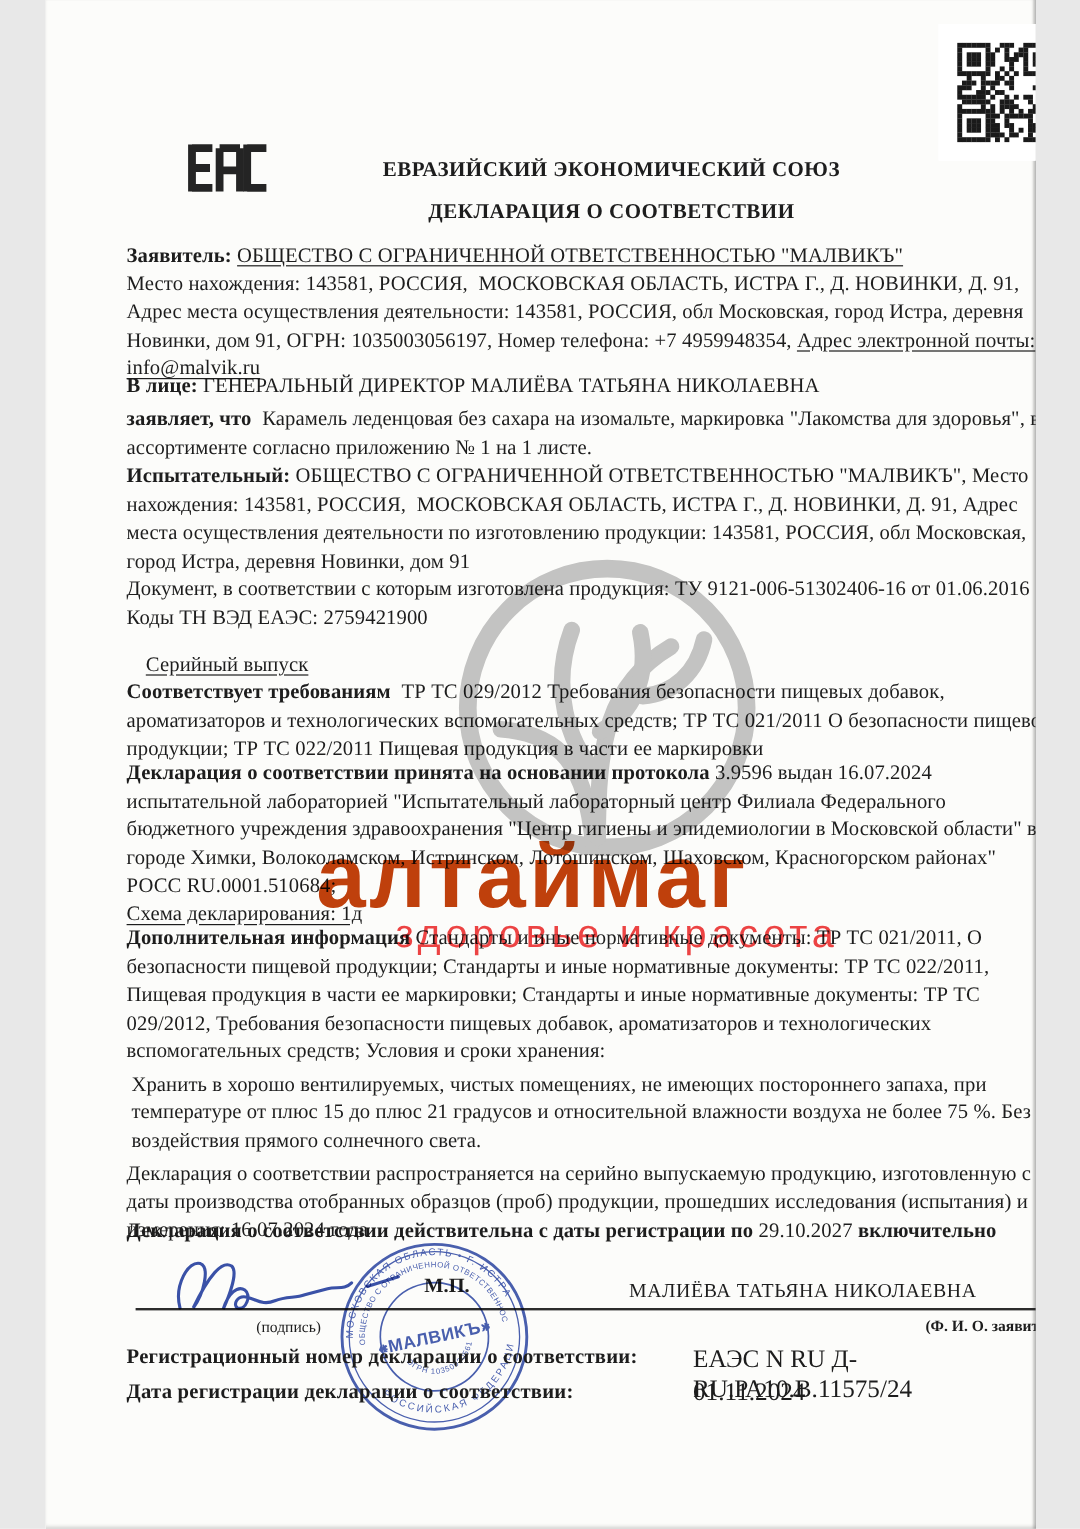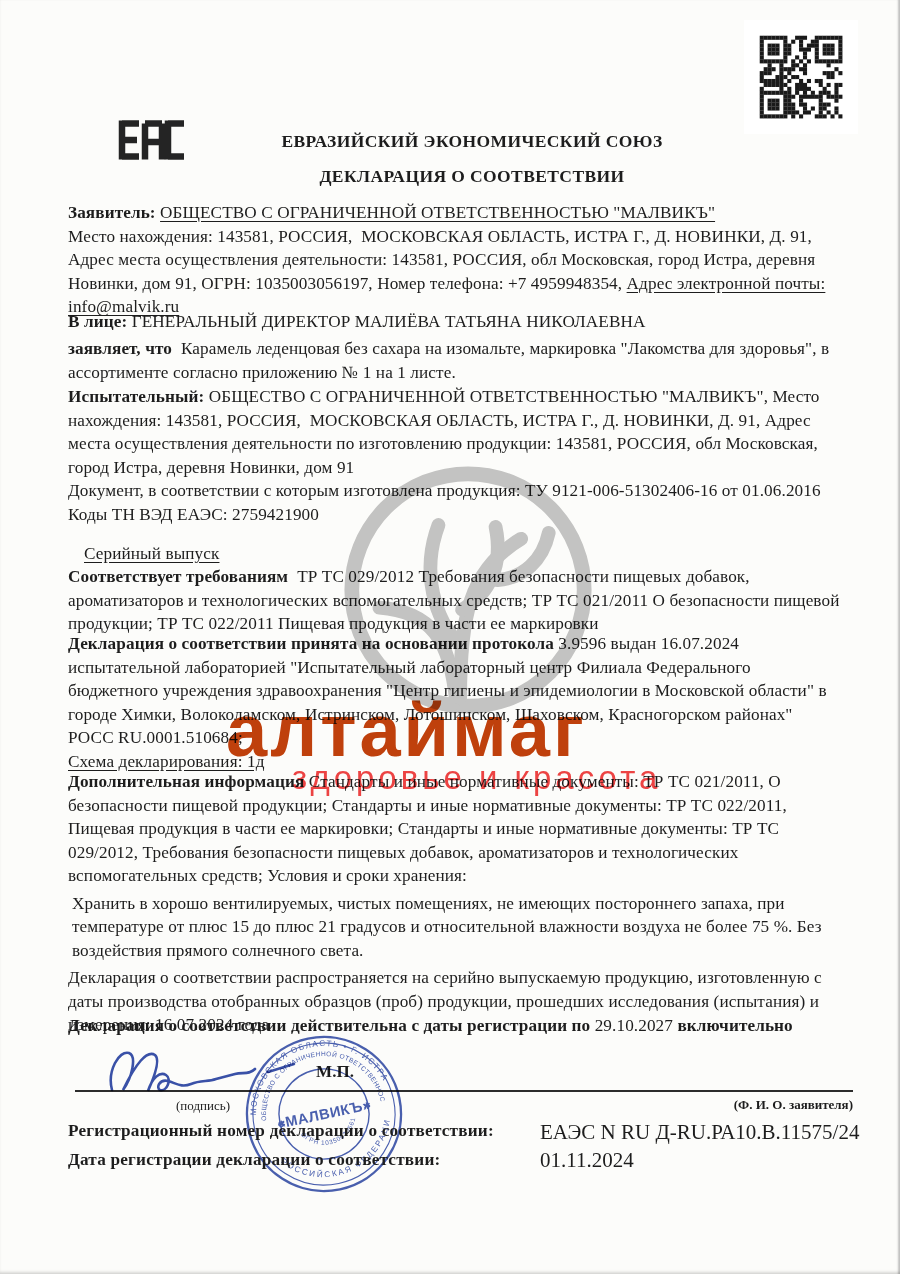--- a/index.html
+++ b/index.html
@@ -1,18 +1,18 @@
 <!DOCTYPE html>
 <html><head>
 <meta charset="utf-8">
 <style>
   html,body{margin:0;padding:0;}
   body{background:#e8e8e8;}
   .page{
-    position:relative;width:900px;height:1274px;margin:0 auto;
+    position:relative;width:825px;height:1274px;margin:0 auto;
     background:#fcfcfa;overflow:hidden;
     font-family:"Liberation Serif","DejaVu Serif",serif;
     color:#1d1d1d;
     box-shadow:inset -3px 0 2px -1px rgba(0,0,0,.22), inset 0 -3px 3px -1px rgba(0,0,0,.15);
   }
   .abs{position:absolute;}
   .para{
     position:absolute;left:68px;width:772px;margin:0;
     font-size:17.2px;line-height:23.5px;letter-spacing:.1px;
   }
@@ -399,20 +399,21 @@
             <textPath href="#arcBotInner" startOffset="8%">ОГРН 1035003056197</textPath>
           </text>
           <text x="80" y="85" text-anchor="middle" font-size="14.5" font-weight="bold" letter-spacing=".5">«МАЛВИКЪ»</text>
           <text x="33" y="84" font-size="9">✱</text>
           <text x="120" y="84" font-size="9">✱</text>
         </g>
       </g>
     </svg>
   </div>
 
+  <div class="fio">МАЛИЁВА ТАТЬЯНА НИКОЛАЕВНА</div>
   <div class="caption" style="left:90px;top:1098px;width:140px">(подпись)</div>
   <div class="caption b" style="left:410px;top:1097px;width:443px">(Ф. И. О. заявителя)</div>
 
   <div class="reg-label" style="top:1121px">Регистрационный номер декларации о соответствии:</div>
   <div class="reg-value" style="top:1120px">ЕАЭС N RU Д-RU.РА10.В.11575/24</div>
   <div class="reg-label" style="top:1150px">Дата регистрации декларации о соответствии:</div>
   <div class="reg-value" style="top:1148px">01.11.2024</div>
 
   <div class="wm abs" style="left:340px;top:462px">
     <svg width="256" height="256" viewBox="0 0 260 260" fill="none" stroke="#c6c6c6" stroke-width="14" stroke-linecap="round">

